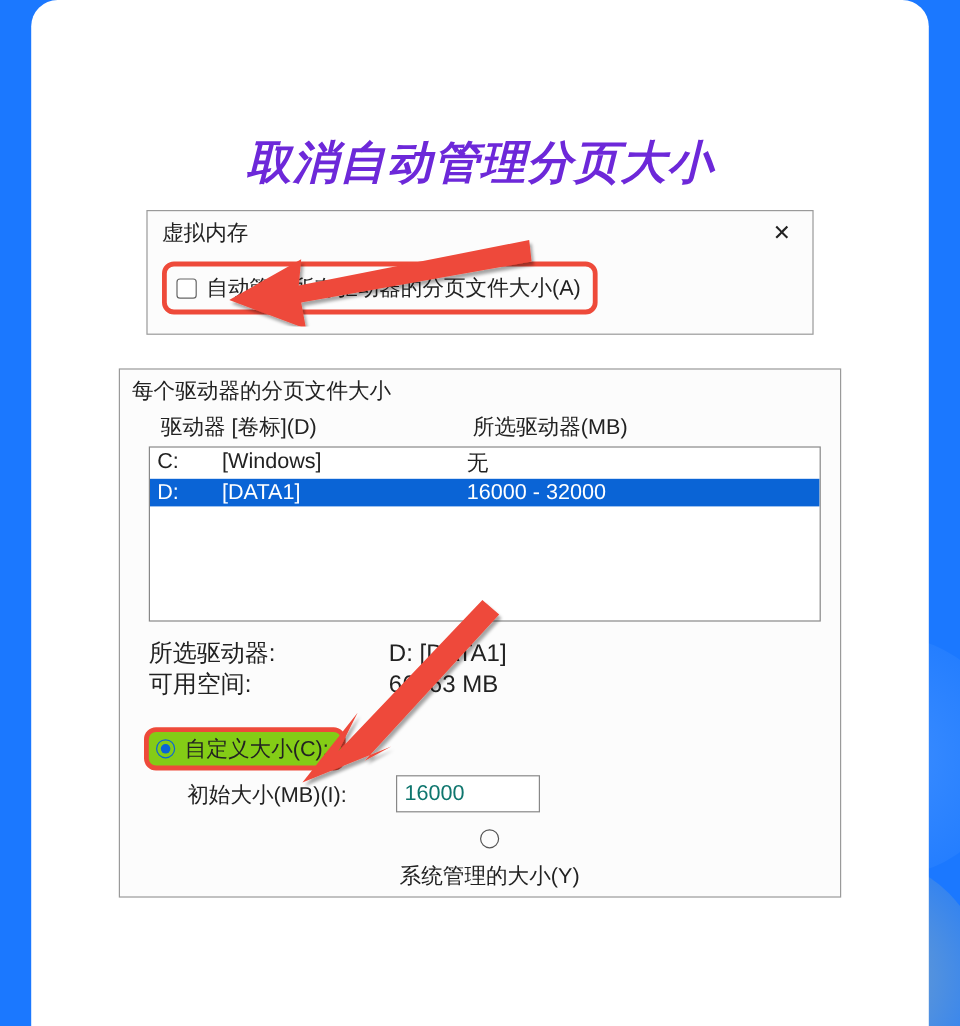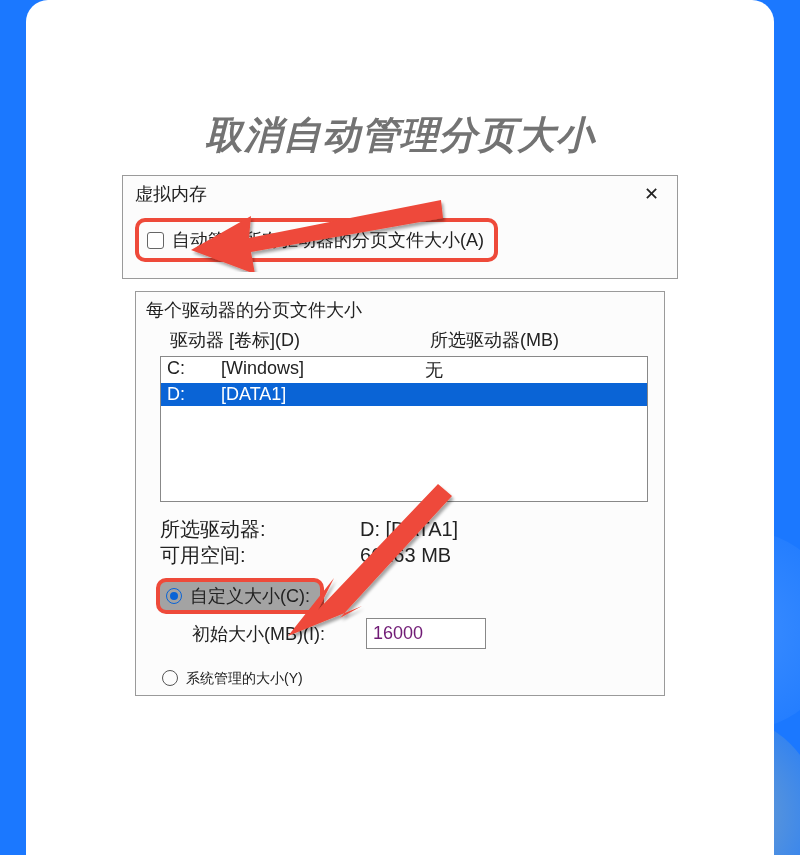--- a/index.html
+++ b/index.html
@@ -36,29 +36,29 @@
       background: #fff;
       border-radius: 22px 22px 0 0;
       padding-top: 110px;
       z-index: 2;
     }
 
     .heading {
       text-align: center;
       font-size: 38px;
       font-weight: 900;
-      color: #737373;
+      color: #6d28d9;
       letter-spacing: 1px;
       margin-bottom: 14px;
       font-style: italic;
     }
 
     
     .panel1-wrap {
-      margin: 0 auto 12px auto;
+      margin: 0 auto 28px auto;
       width: 556px;
       position: relative;
     }
     .panel1 {
       border: 1px solid #9a9a9a;
       background: #fcfcfc;
       padding: 0;
     }
     .panel1-titlebar {
       display: flex;
@@ -100,21 +100,21 @@
     
     .arrow {
       position: absolute;
       pointer-events: none;
     }
     .arrow1 { left: 68px; top: -16px; width: 260px; height: 80px; }
 
     
     .panel2-wrap {
       margin: 0 auto;
-      width: 530px;
+      width: 602px;
       position: relative;
     }
     .panel2 {
       border: 1px solid #9a9a9a;
       background: #fcfcfc;
       font-size: 18px;
       color: #222;
       padding: 6px 0 0 0;
     }
     .group-title {
@@ -158,23 +158,24 @@
     .info-row .ilabel { width: 200px; }
 
     .opts {
       padding: 10px 10px 0 20px;
       position: relative;
     }
     .radio-row {
       display: flex;
       align-items: center;
       gap: 8px;
-      font-size: 14px;
+      font-size: 18px;
       line-height: 30px;
       padding: 2px 0 2px 6px;
+      flex-direction: column;
     }
     .radio {
       width: 16px; height: 16px;
       border: 1.5px solid #555;
       border-radius: 50%;
       position: relative;
       flex-shrink: 0;
     }
     .radio.checked {
       border-color: #0a64d6;
@@ -186,37 +187,38 @@
       background: #0a64d6;
       border-radius: 50%;
     }
     .hilite-box2 {
       display: inline-flex;
       align-items: center;
       gap: 8px;
       border: 4px solid #ee4a3a;
       border-radius: 10px;
       padding: 2px 10px 2px 6px;
-      background: #a3a3a3;
+      background: #84cc16;
+      margin-top: 12px;
     }
 
     .size-row {
       display: flex;
       align-items: center;
       padding: 4px 0 4px 36px;
       font-size: 18px;
     }
     .size-row .slabel { width: 174px; }
     .size-input {
       width: 120px;
       border: 1px solid #888;
       padding: 4px 6px;
       font-size: 18px;
       font-family: inherit;
-      color: #701a75;
+      color: #0f766e;
       background: #fff;
     }
 
     .arrow2 { left: 142px; top: -90px; width: 180px; height: 170px; }
   </style>
 </head>
 <body>
 
 <div class="bg-circle-blue"></div>
 <div class="bg-circle-yellow"></div>
@@ -261,20 +263,21 @@
 
       <div class="drive-list">
         <div class="drive-row">
           <span class="c-drv">C:</span>
           <span class="c-lbl">[Windows]</span>
           <span class="c-sz">无</span>
         </div>
         <div class="drive-row selected">
           <span class="c-drv">D:</span>
           <span class="c-lbl">[DATA1]</span>
+          <span class="c-sz">16000 - 32000</span>
         </div>
       </div>
 
       <div class="info-grid">
         <div class="info-row">
           <span class="ilabel">所选驱动器:</span>
           <span>D:  [DATA1]</span>
         </div>
         <div class="info-row">
           <span class="ilabel">可用空间:</span>

